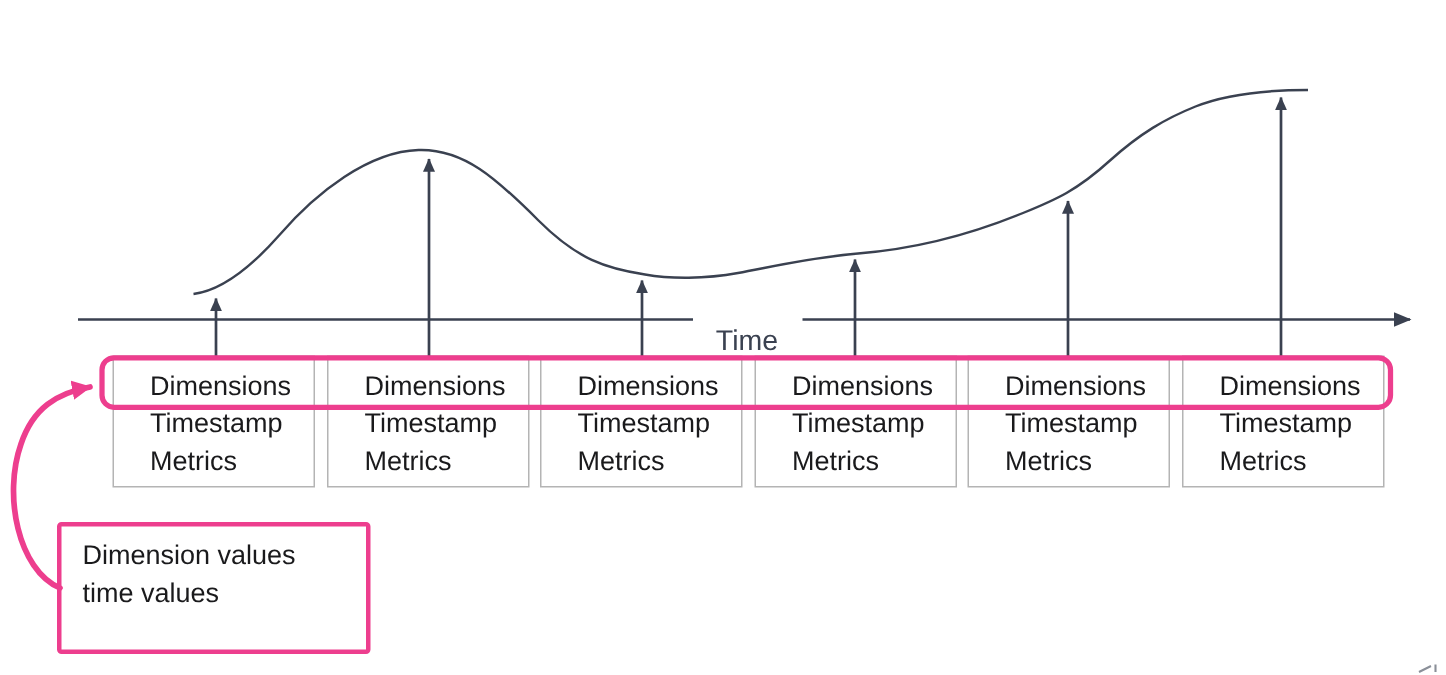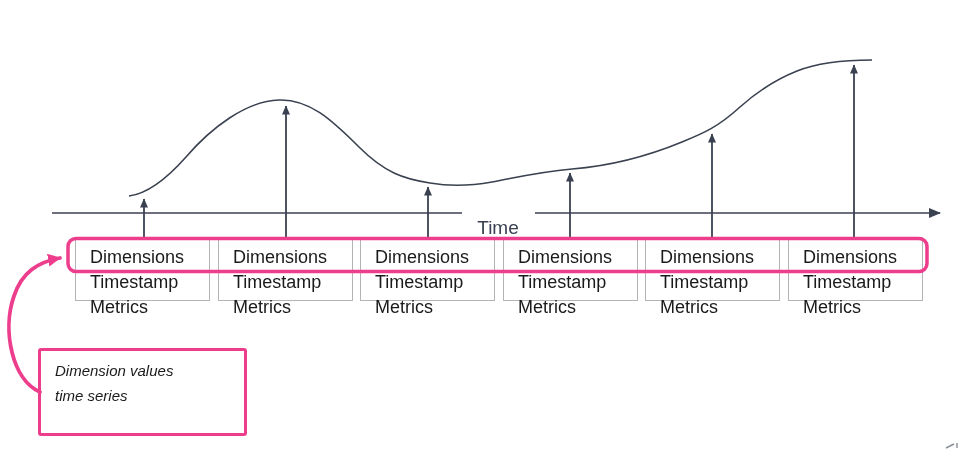--- a/index.html
+++ b/index.html
@@ -10,37 +10,37 @@
     --background:#FFFFFF;
   }
   *{margin:0;padding:0;box-sizing:border-box;}
   html,body{background:#fff;}
   body{font-family:"Liberation Sans","DejaVu Sans",sans-serif;}
   .stage{
     position:relative;width:964px;height:450px;background:var(--background);
     overflow:hidden;
   }
   .rbox{
-    position:absolute;top:237px;width:135px;height:64px;
+    position:absolute;top:237px;width:135px;height:88px;
     background:#fff;border:1.5px solid var(--box_border);
-    padding:7px 4px 0 14px;z-index:1;
+    padding:7px 4px 0 24px;z-index:1;
   }
   .rrow{
     font-size:18px;line-height:25px;color:var(--text);white-space:nowrap;
   }
   .time-label{
     position:absolute;left:458px;top:201px;width:80px;text-align:center;
     font-size:19px;color:var(--ink);z-index:1;margin-top:16px;
   }
   .callout{
     position:absolute;left:38px;top:348px;width:209px;height:88px;
     background:#fff;border:3px solid var(--accent_pink);border-radius:3px;
     padding:7px 0 0 14px;z-index:1;
   }
-  .callout div{font-size:15px;line-height:25px;color:var(--text);white-space:nowrap;font-style:italic;}
+  .callout div{font-size:18px;line-height:25px;color:var(--text);white-space:nowrap;}
   svg.overlay{
     position:absolute;left:0;top:0;width:964px;height:450px;z-index:2;
     pointer-events:none;
   }
   .ink-stroke{stroke:var(--ink);fill:none;}
   .ink-fill{fill:var(--ink);}
   .pink-stroke{stroke:var(--accent_pink);fill:none;}
   .pink-fill{fill:var(--accent_pink);}
   .artifact{stroke:#8a8f98;fill:none;}
 </style>
@@ -77,21 +77,21 @@
   <div class="rbox" style="left:788px">
     <div class="rrow">Dimensions</div>
     <div class="rrow">Timestamp</div>
     <div class="rrow">Metrics</div>
   </div>
 
   <div class="time-label">Time</div>
 
   <div class="callout">
     <div>Dimension values</div>
-    <div>time series</div>
+    <div>time values</div>
   </div>
 
   <svg class="overlay" viewBox="0 0 964 450">
     <defs>
       <marker id="ah-ink" markerUnits="userSpaceOnUse" markerWidth="10" markerHeight="9" refX="8.5" refY="4" orient="auto">
         <path d="M0,0 L9,4 L0,8 Z" class="ink-fill"></path>
       </marker>
       <marker id="ah-axis" markerUnits="userSpaceOnUse" markerWidth="13" markerHeight="11" refX="11" refY="5" orient="auto">
         <path d="M0,0 L12,5 L0,10 Z" class="ink-fill"></path>
       </marker>

